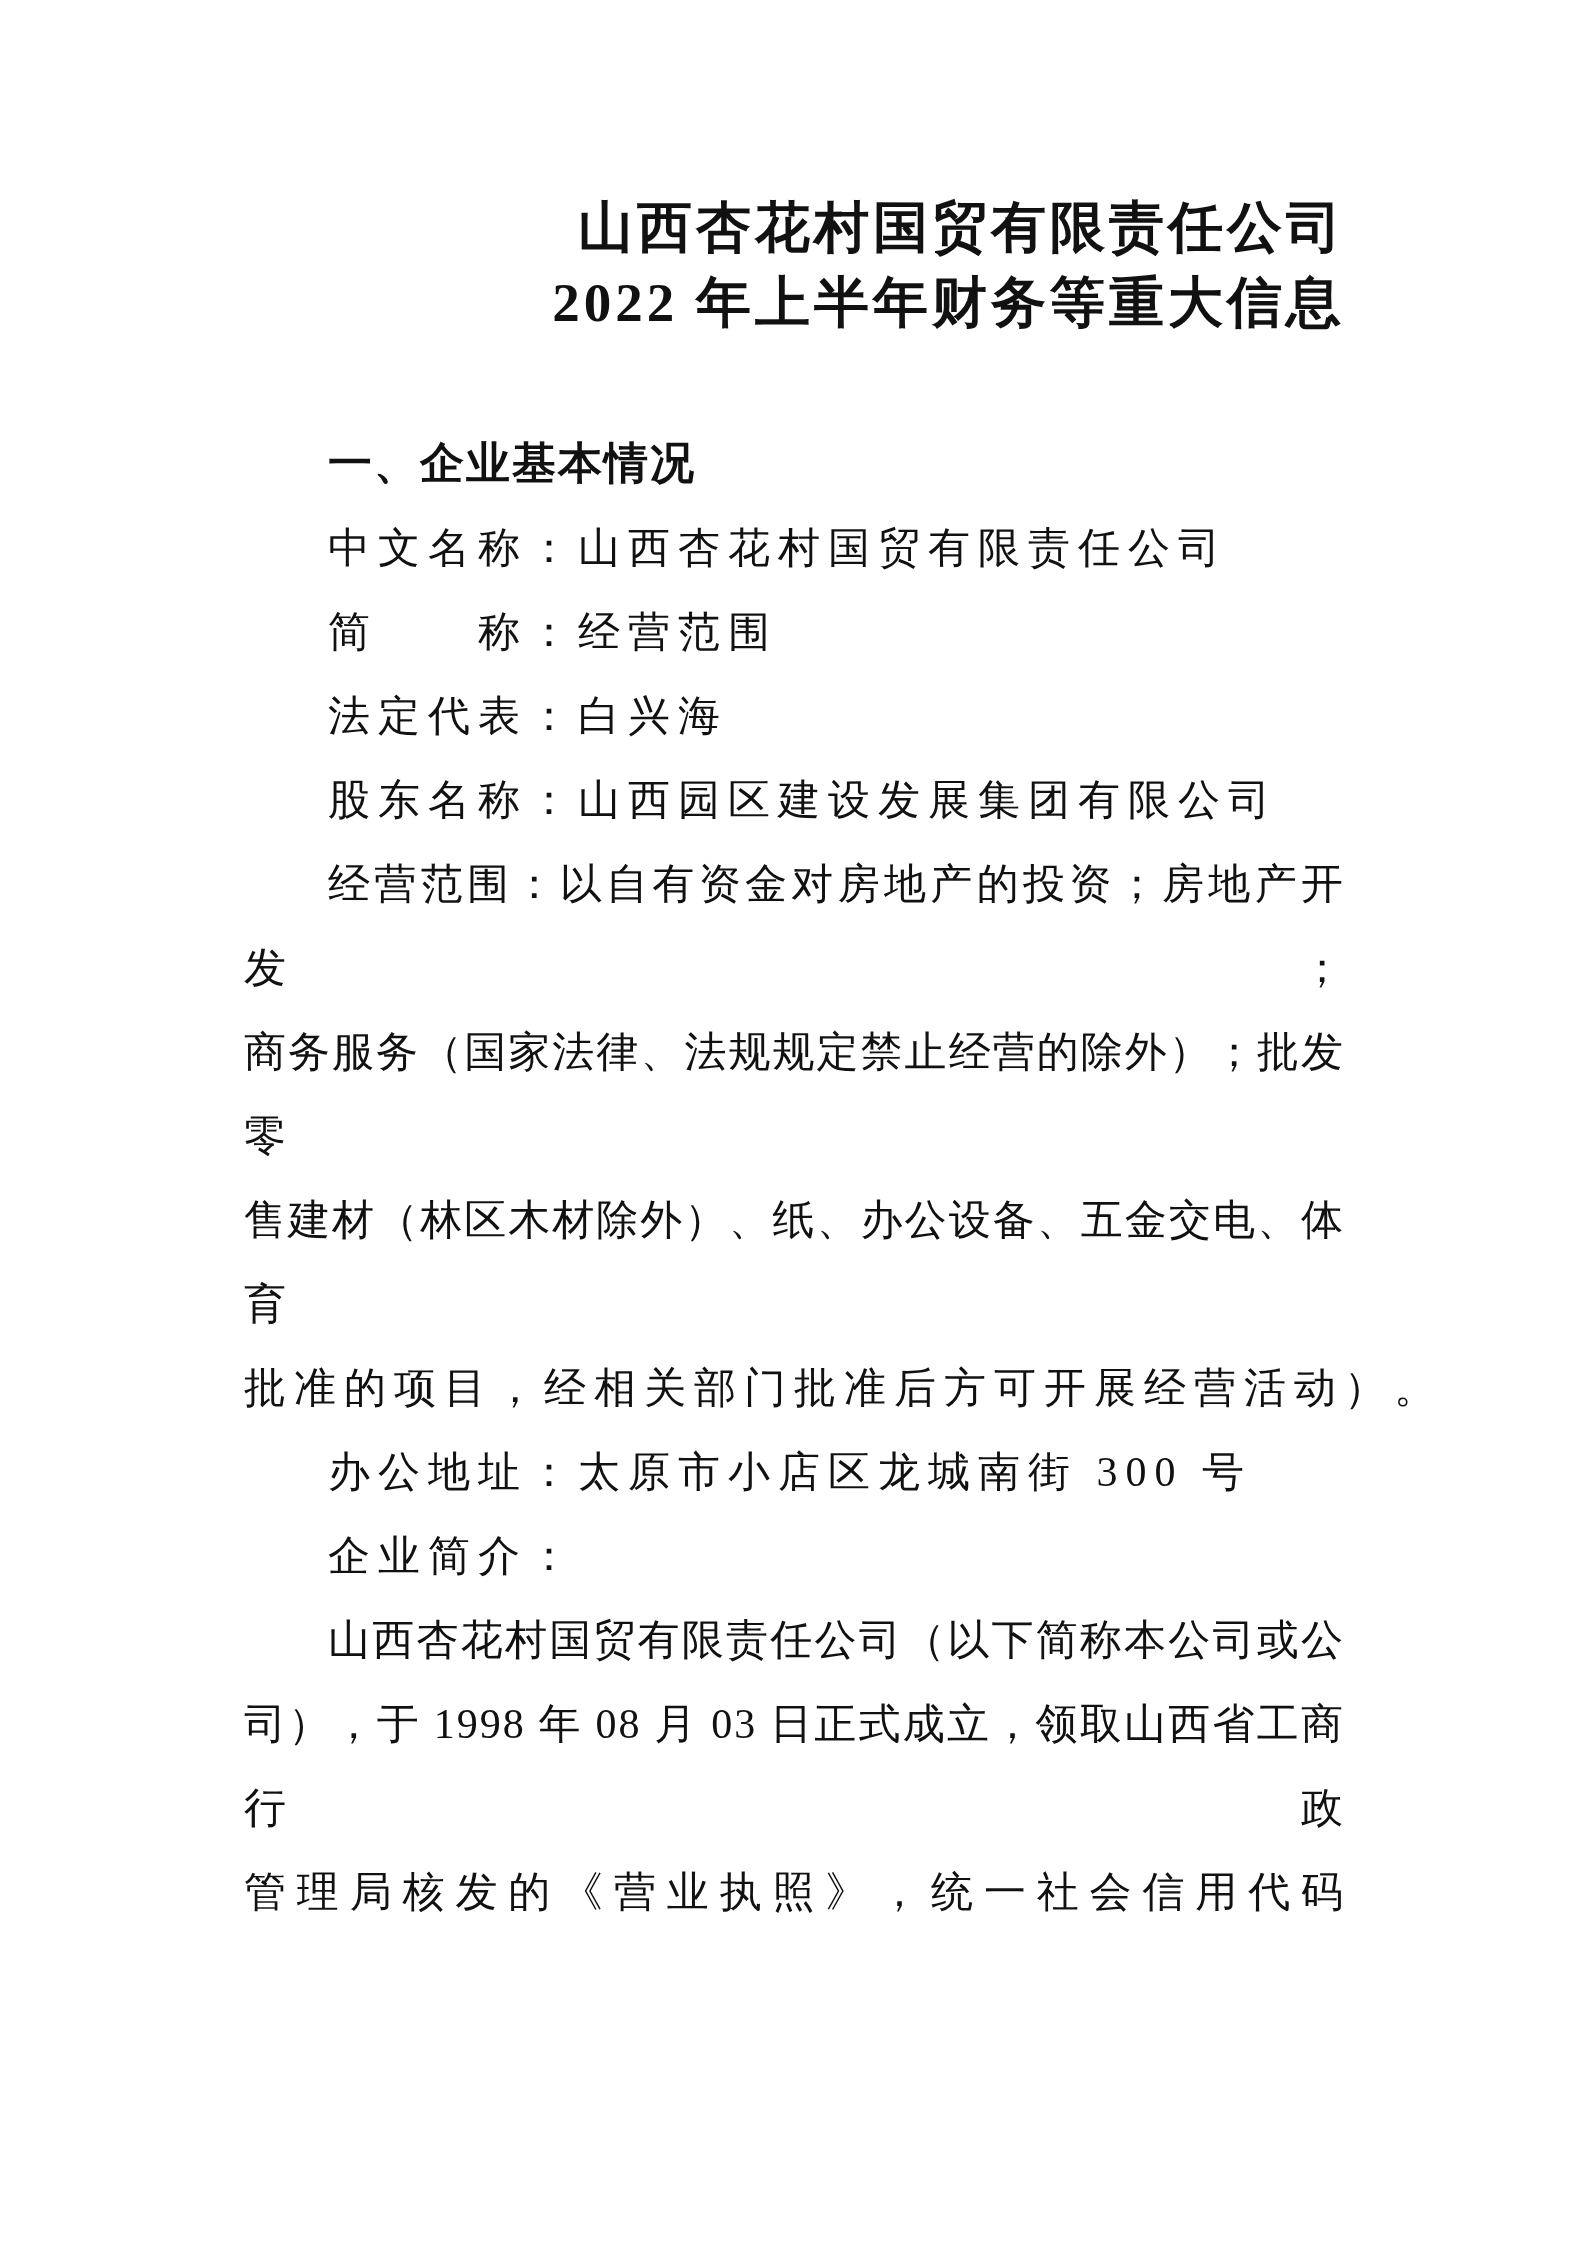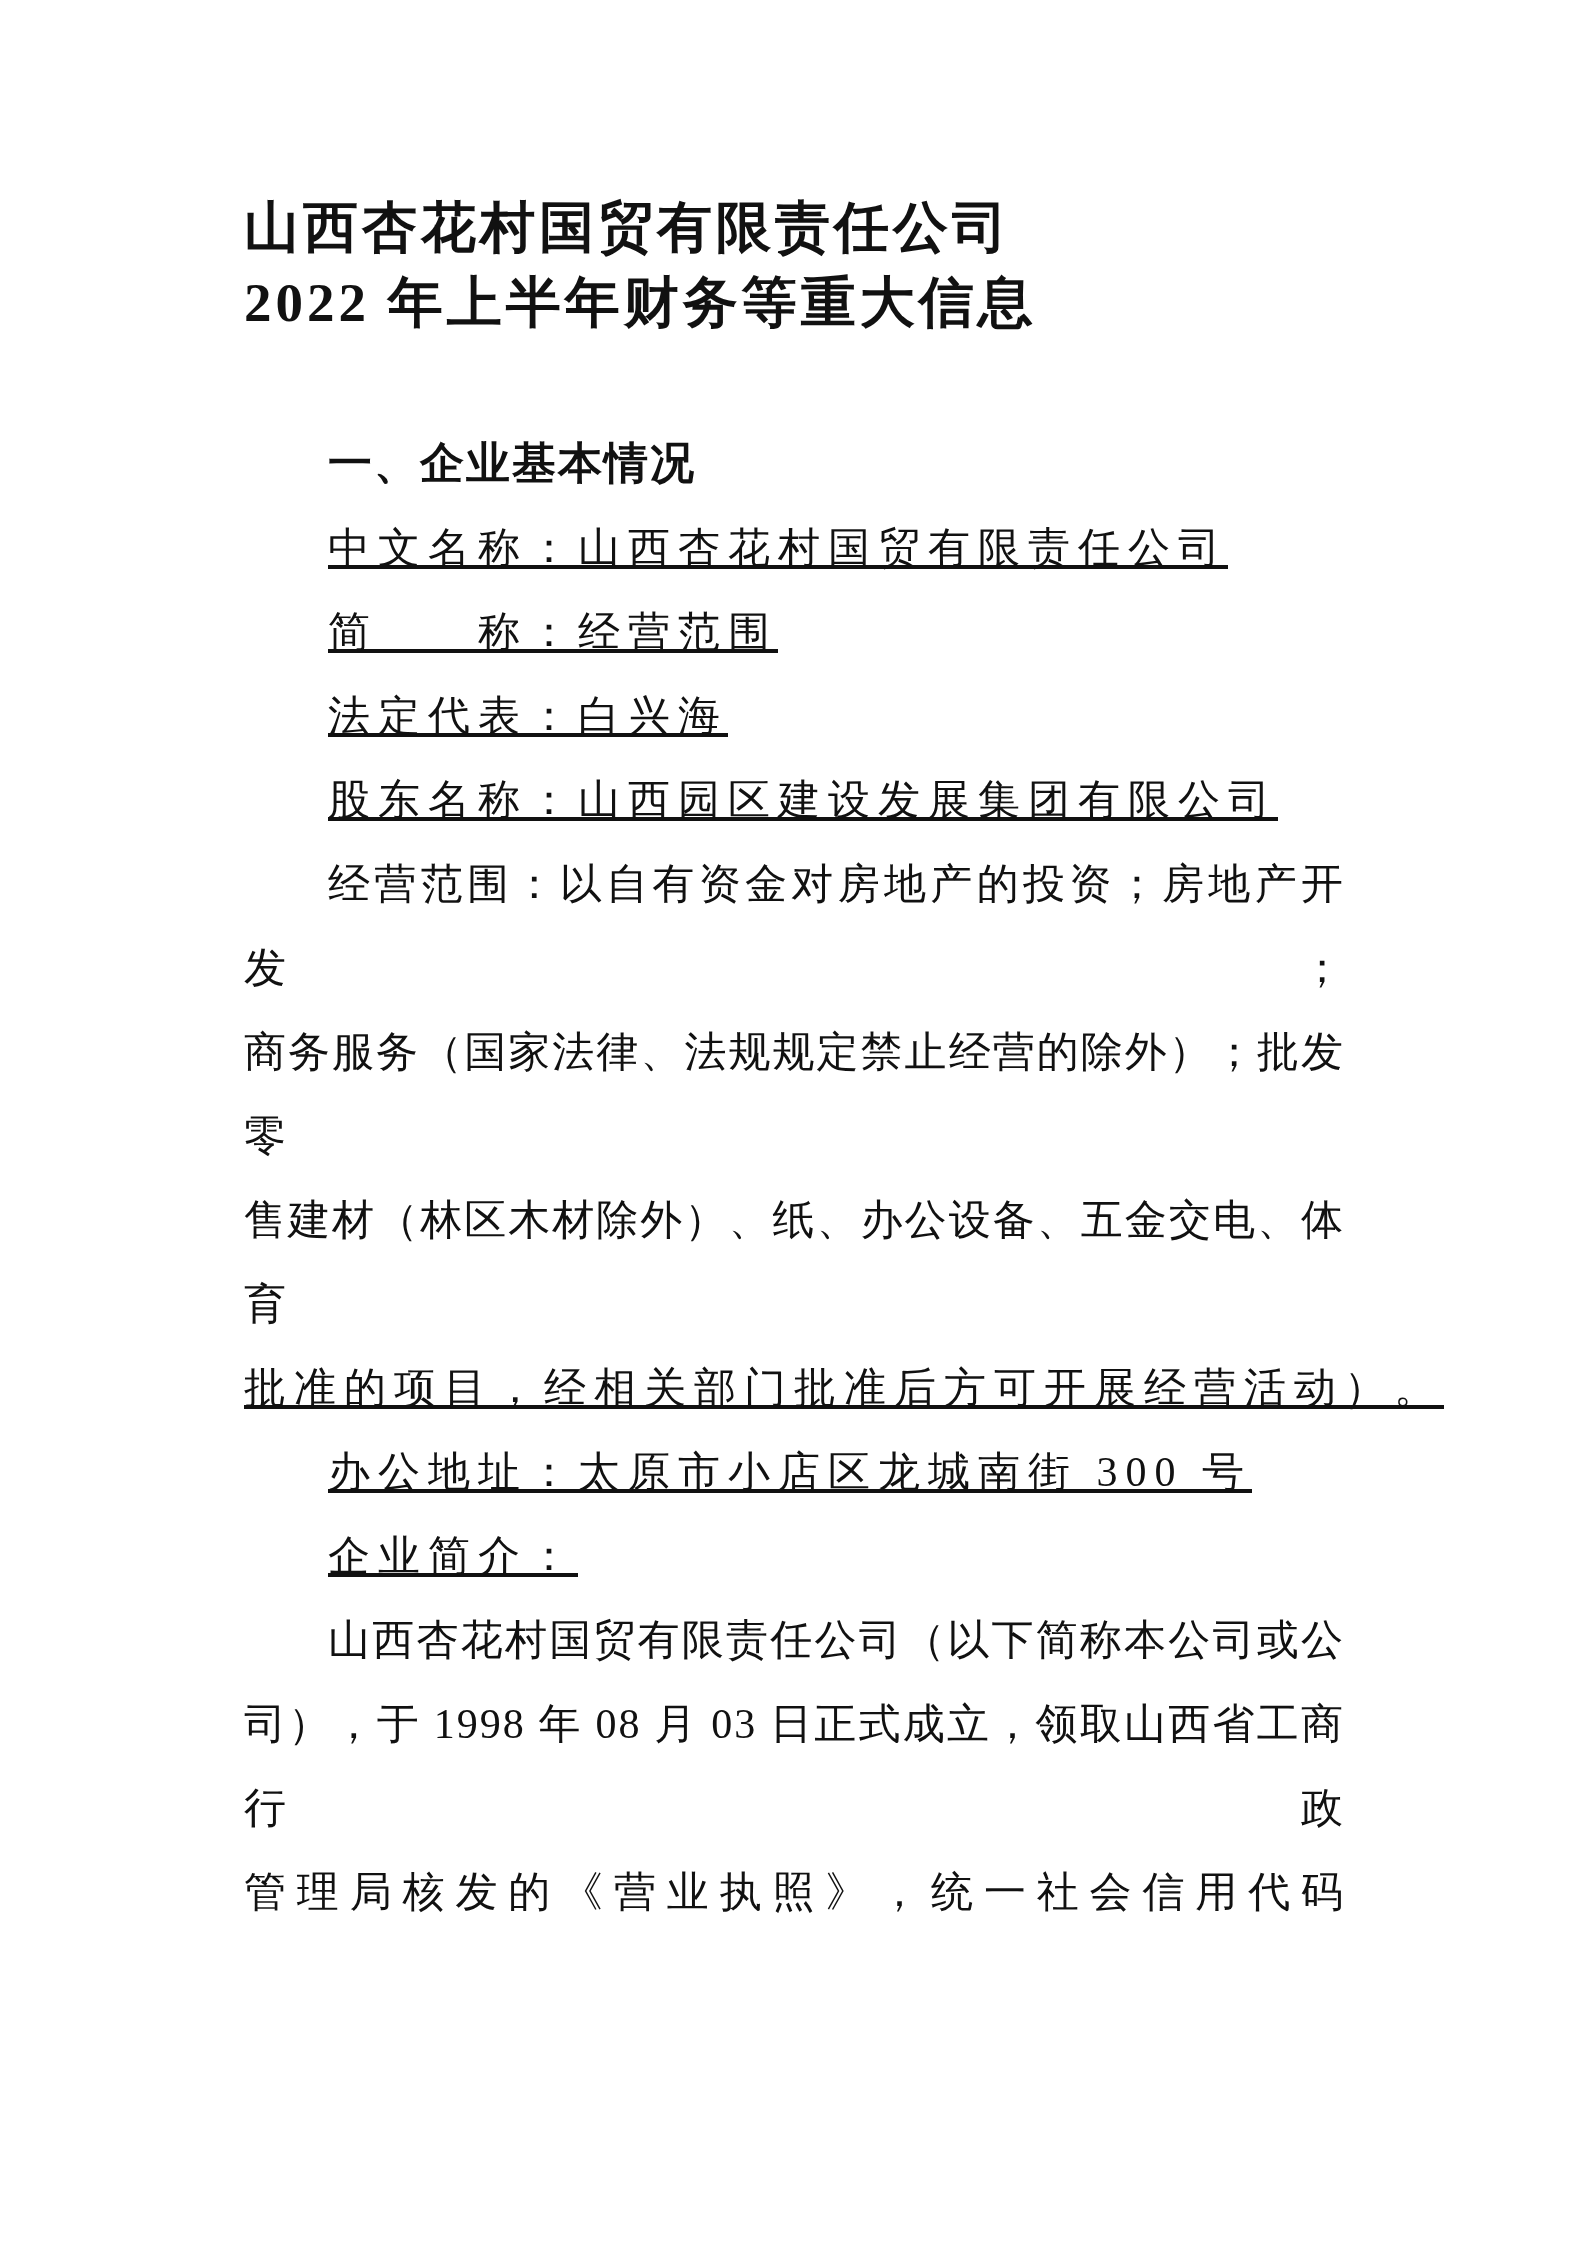--- a/index.html
+++ b/index.html
@@ -17,21 +17,21 @@
     color: #111111;
   }
   .content {
     position: absolute;
     left: 244px;
     top: 0;
     width: 1101px;
   }
   .doc-title {
     margin-top: 190px;
-    text-align: left;
+    text-align: right;
     font-weight: bold;
     font-size: 55px;
     line-height: 75px;
     letter-spacing: 4px;
     white-space: nowrap;
   }
   .section-heading {
     margin-top: 82px;
     font-weight: bold;
     font-size: 44px;
@@ -51,21 +51,20 @@
   }
   .doc-line.stretch {
     letter-spacing: 2px;
     text-align: justify;
     text-align-last: justify;
     white-space: normal;
   }
   .doc-line.natural {
     text-align: left;
     text-align-last: left;
-    text-decoration: underline;
   }
 </style>
 </head>
 <body>
 
 <div class="page">
   <div class="content">
 
     <div class="doc-title">
         <div>山西杏花村国贸有限责任公司</div>

